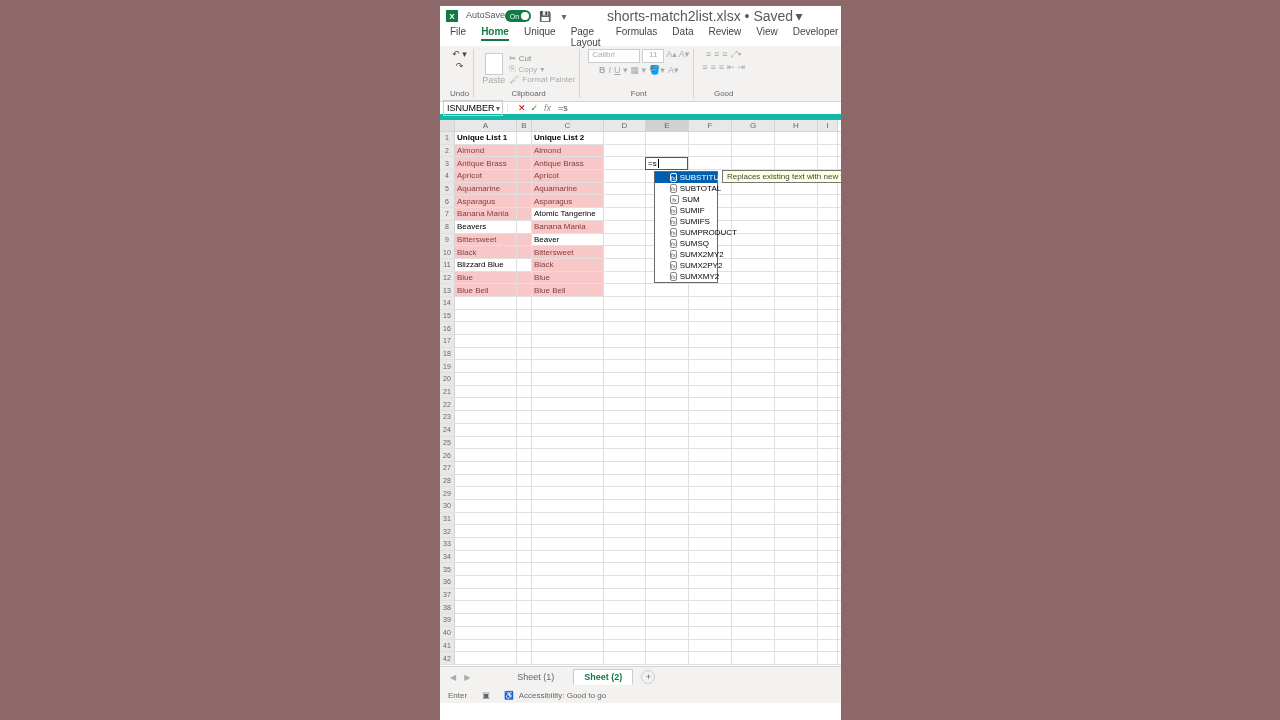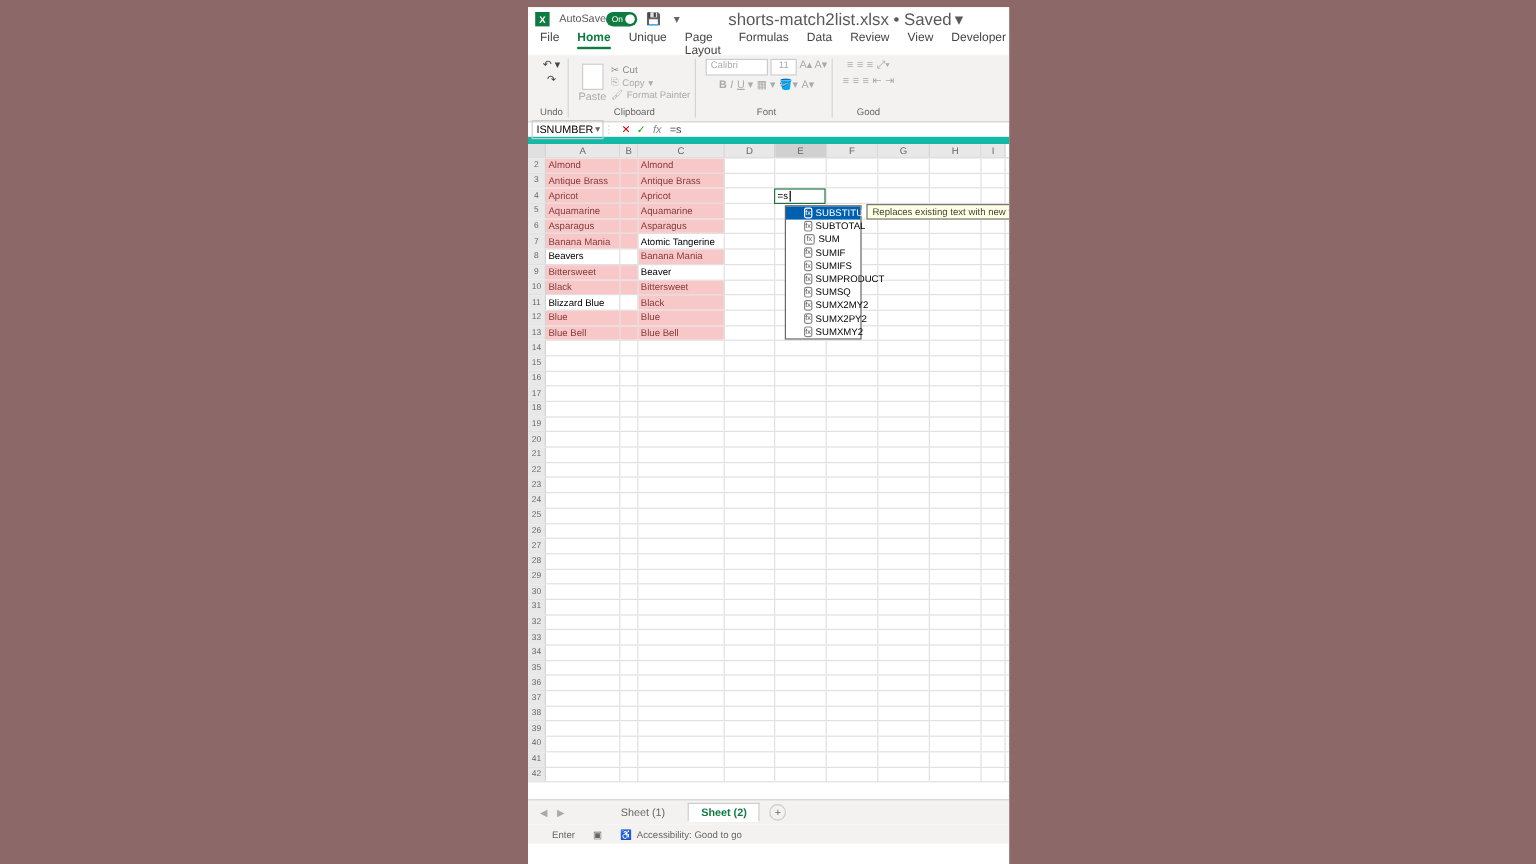--- a/index.html
+++ b/index.html
@@ -63,21 +63,21 @@
 .ac-item{padding:1px 15px;display:flex;align-items:center;gap:3px;color:#000}
 .ac-item.selected{background:#0060b0;color:#fff}
 .ac-icon{width:9px;height:9px;border:1px solid #888;border-radius:2px;font-size:6px;display:flex;align-items:center;justify-content:center;background:#fff;color:#555}
 .ac-item.selected .ac-icon{border-color:#fff;background:#0060b0;color:#fff}
 .tooltip{position:absolute;left:282px;top:38px;background:#ffffe1;border:1px solid #767676;padding:1px 4px;font-size:8px;color:#444;z-index:21;white-space:nowrap;width:120px;overflow:hidden}
 .sheet-tabs{height:21px;background:#f3f2f1;border-top:1px solid #d4d4d4;display:flex;align-items:center;padding:0 10px;gap:8px;font-size:9px}
 .nav-arrow{color:#aaa;font-size:8px}
 .sheet-tab{padding:2px 10px;color:#666;border:1px solid transparent}
 .sheet-tab.active{background:#fff;border:1px solid #ccc;border-bottom:1px solid #fff;color:#0f7b41;font-weight:600}
 .add-sheet{width:14px;height:14px;border:1px solid #ccc;border-radius:50%;display:flex;align-items:center;justify-content:center;color:#666}
-.status-bar{height:16px;background:#f3f2f1;display:flex;align-items:center;padding:0 20px;font-size:8px;color:#666;gap:15px}
+.status-bar{height:16px;background:#f3f2f1;display:flex;align-items:center;padding:0 8px;font-size:8px;color:#666;gap:15px}
 .acc{display:flex;align-items:center;gap:4px}
 .dim{color:#aaa}
 </style>
 </head>
 <body>
 
 <div class="app-window">
 
   <div class="title-bar">
     <div class="excel-icon">X</div>
@@ -199,20 +199,32 @@
     <div class="col-h c-D">D</div>
     <div class="col-h c-E active">E</div>
     <div class="col-h c-F">F</div>
     <div class="col-h c-G">G</div>
     <div class="col-h c-H">H</div>
     <div class="col-h c-I">I</div>
   </div>
 
   <div class="grid-body" id="grid">
       <div class="row">
+        <div class="row-h">1</div>
+        <div class="cell c-A bold">Unique List 1</div>
+        <div class="cell c-B"></div>
+        <div class="cell c-C bold">Unique List 2</div>
+        <div class="cell c-D"></div>
+        <div class="cell c-E"></div>
+        <div class="cell c-F"></div>
+        <div class="cell c-G"></div>
+        <div class="cell c-H"></div>
+        <div class="cell c-I"></div>
+      </div>
+      <div class="row">
         <div class="row-h">2</div>
         <div class="cell c-A hl">Almond</div>
         <div class="cell c-B hl"></div>
         <div class="cell c-C hl">Almond</div>
         <div class="cell c-D"></div>
         <div class="cell c-E"></div>
         <div class="cell c-F"></div>
         <div class="cell c-G"></div>
         <div class="cell c-H"></div>
         <div class="cell c-I"></div>

